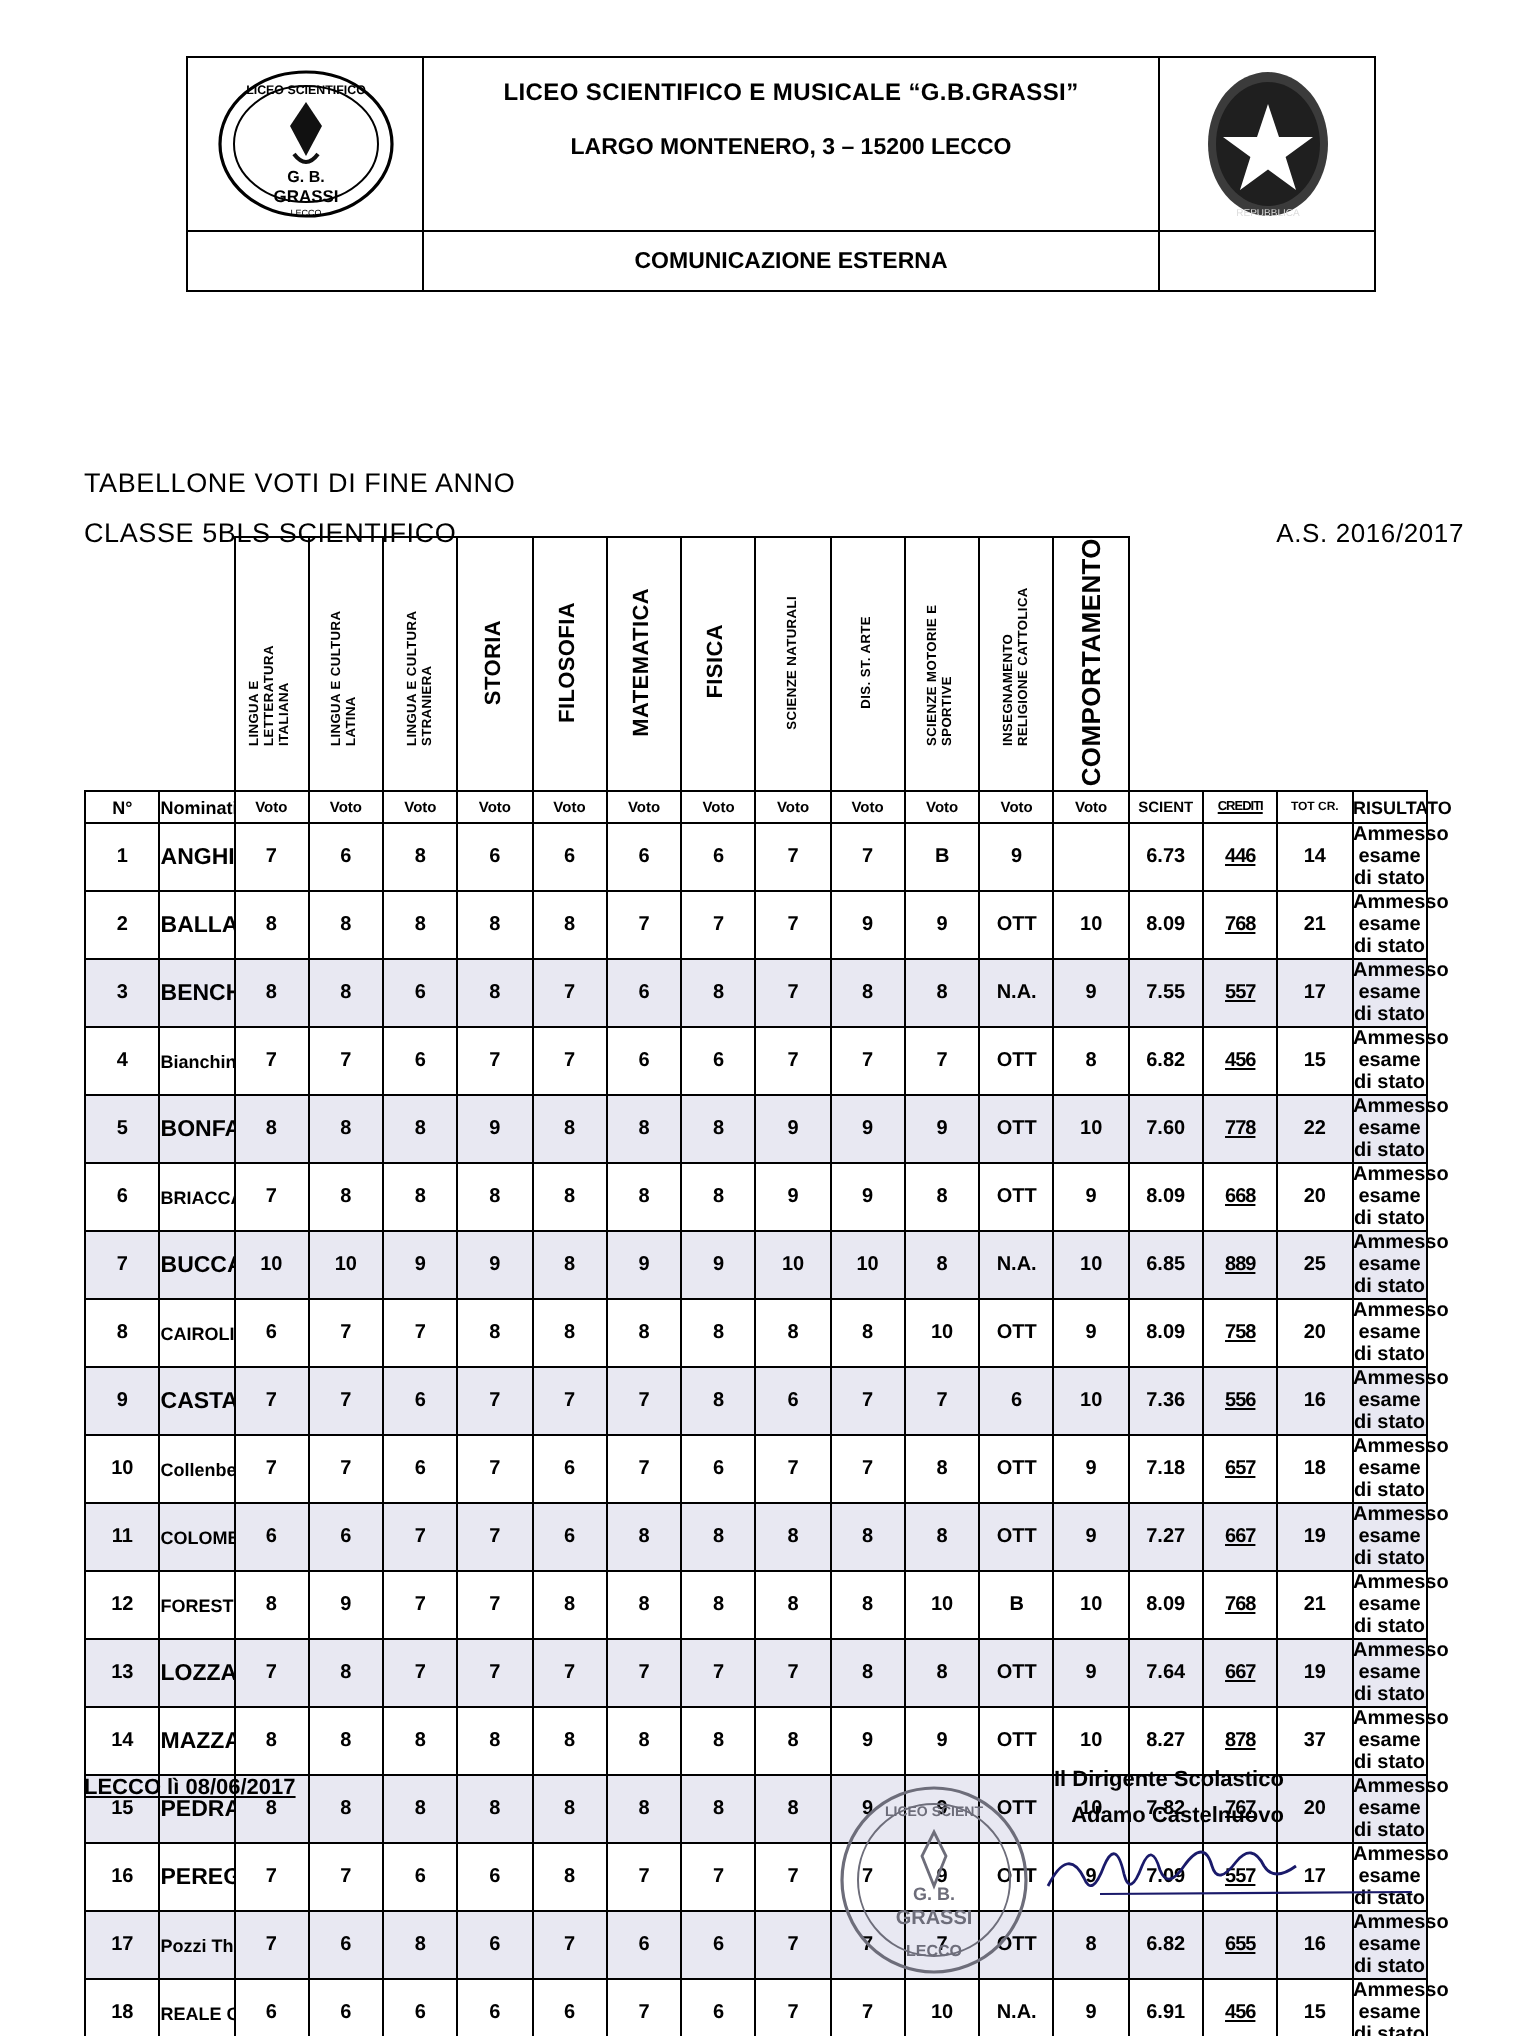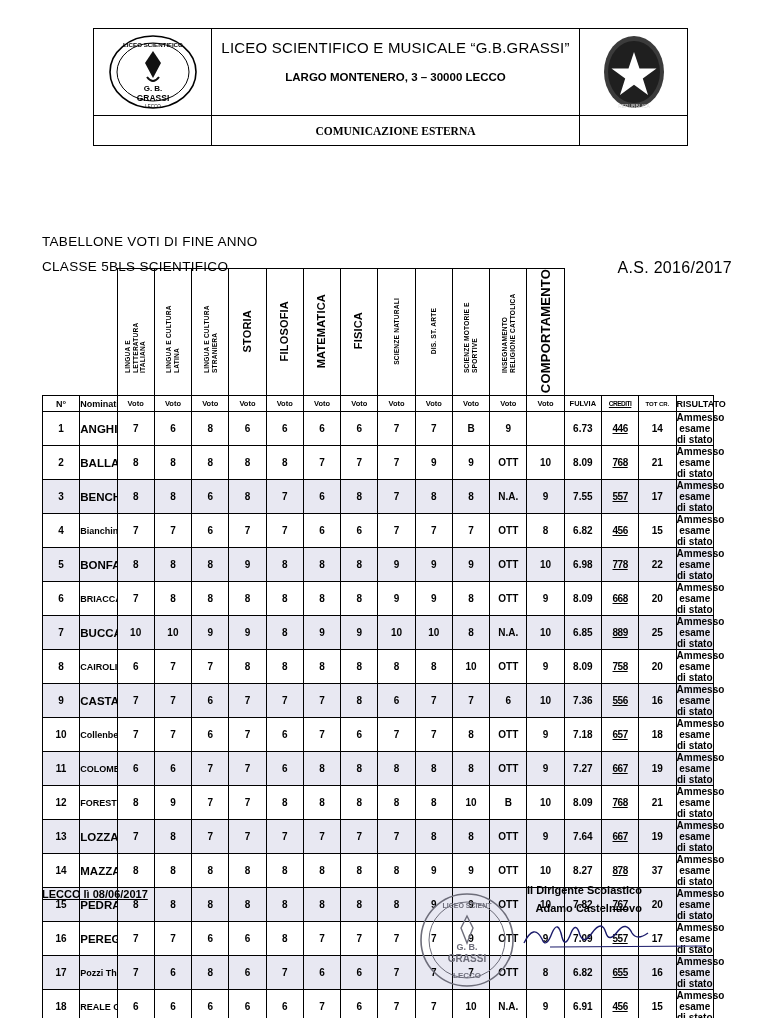--- a/index.html
+++ b/index.html
@@ -46,35 +46,34 @@
   }
   .lh-emblem {
     width: 108px;
     border-left: 1.5px solid #000;
     display: flex;
     align-items: center;
     justify-content: center;
     box-sizing: border-box;
   }
   .lh-title {
-    font-weight: normal;
-    font-size: 15px;
+    font-weight: bold;
+    font-size: 12px;
     letter-spacing: 0.2px;
     margin-bottom: 13px;
     text-align: center;
   }
   .lh-addr {
     font-weight: bold;
     font-size: 11.5px;
     line-height: 1.45;
   }
   .lh-bottom {
     border-top: 1.5px solid #000;
     display: flex;
-    font-family: Liberation Serif, serif;
   }
   .lh-bottom-left {
     width: 118px;
     border-right: 1.5px solid #000;
     box-sizing: border-box;
   }
   .lh-bottom-mid {
     flex: 1;
     text-align: center;
     font-weight: bold;
@@ -107,21 +106,21 @@
   .doc-line {
     font-size: 13.5px;
     letter-spacing: 0.3px;
     margin-bottom: 10px;
     position: relative;
   }
   .doc-line .right {
     position: absolute;
     right: 0;
     top: 0;
-    font-size: 16px;
+    font-size: 13px;
   }
 
   
   .grid-wrap {
     position: absolute;
     left: 42px;
     top: 268px;
     width: 672px;
   }
   table.grid {
@@ -253,21 +252,21 @@
           <text x="46" y="14" font-size="6.2" font-family="Liberation Sans, sans-serif" text-anchor="middle" font-weight="bold">LICEO SCIENTIFICO</text>
           <text x="46" y="58" font-size="8" font-family="Liberation Sans, sans-serif" text-anchor="middle" font-weight="bold">G. B.</text>
           <text x="46" y="68" font-size="8.5" font-family="Liberation Sans, sans-serif" text-anchor="middle" font-weight="bold">GRASSI</text>
           <text x="46" y="75" font-size="4.5" font-family="Liberation Sans, sans-serif" text-anchor="middle">LECCO</text>
         </svg>
       </div>
     </div>
     <div class="lh-center">
       <div class="lh-title">LICEO SCIENTIFICO E MUSICALE “G.B.GRASSI”</div>
       <div class="lh-addr">
-        <div>LARGO MONTENERO, 3 – 30000 LECCO</div>
+        <div>LARGO MONTENERO, 3 – 15200 LECCO</div>
       </div>
     </div>
     <div class="lh-emblem">
       <svg width="70" height="84" viewBox="0 0 70 84">
         <ellipse cx="35" cy="42" rx="30" ry="36" fill="#3b3b3b"></ellipse>
         <ellipse cx="35" cy="42" rx="26" ry="31" fill="#1f1f1f"></ellipse>
         <path d="M35 22 l5.5 16.5 h17 l-13.7 10 5.2 16.5 -14-10.2 -14 10.2 5.2-16.5 -13.7-10 h17 z" fill="#fff"></path>
         <text x="35" y="78" font-size="5" fill="#ddd" text-anchor="middle" font-family="Liberation Sans, sans-serif">REPUBBLICA</text>
       </svg>
     </div>
@@ -318,21 +317,21 @@
         <td class="voto">Voto</td>
         <td class="voto">Voto</td>
         <td class="voto">Voto</td>
         <td class="voto">Voto</td>
         <td class="voto">Voto</td>
         <td class="voto">Voto</td>
         <td class="voto">Voto</td>
         <td class="voto">Voto</td>
         <td class="voto">Voto</td>
         <td class="voto">Voto</td>
-        <td class="media mediah">FULVIA</td>
+        <td class="media mediah">SCIENT</td>
         <td class="cred creditih">CREDITI</td>
         <td class="tot toth">TOT CR.</td>
         <td class="res resh">RISULTATO</td>
       </tr>
     </thead>
     <tbody>
         <tr class="data">
           <td class="num">1</td>
           <td class="name bg">ANGHILERI ANDREA</td>
           <td class="voto">7</td>
@@ -420,21 +419,21 @@
           <td class="voto">8</td>
           <td class="voto">9</td>
           <td class="voto">8</td>
           <td class="voto">8</td>
           <td class="voto">8</td>
           <td class="voto">9</td>
           <td class="voto">9</td>
           <td class="voto">9</td>
           <td class="voto">OTT</td>
           <td class="voto">10</td>
-          <td class="media">6.98</td>
+          <td class="media">7.60</td>
           <td class="cred">778</td>
           <td class="tot">22</td>
           <td class="res">Ammesso esame di stato</td>
         </tr>
         <tr class="data">
           <td class="num">6</td>
           <td class="name sm">BRIACCA Alessandra</td>
           <td class="voto">7</td>
           <td class="voto">8</td>
           <td class="voto">8</td>

